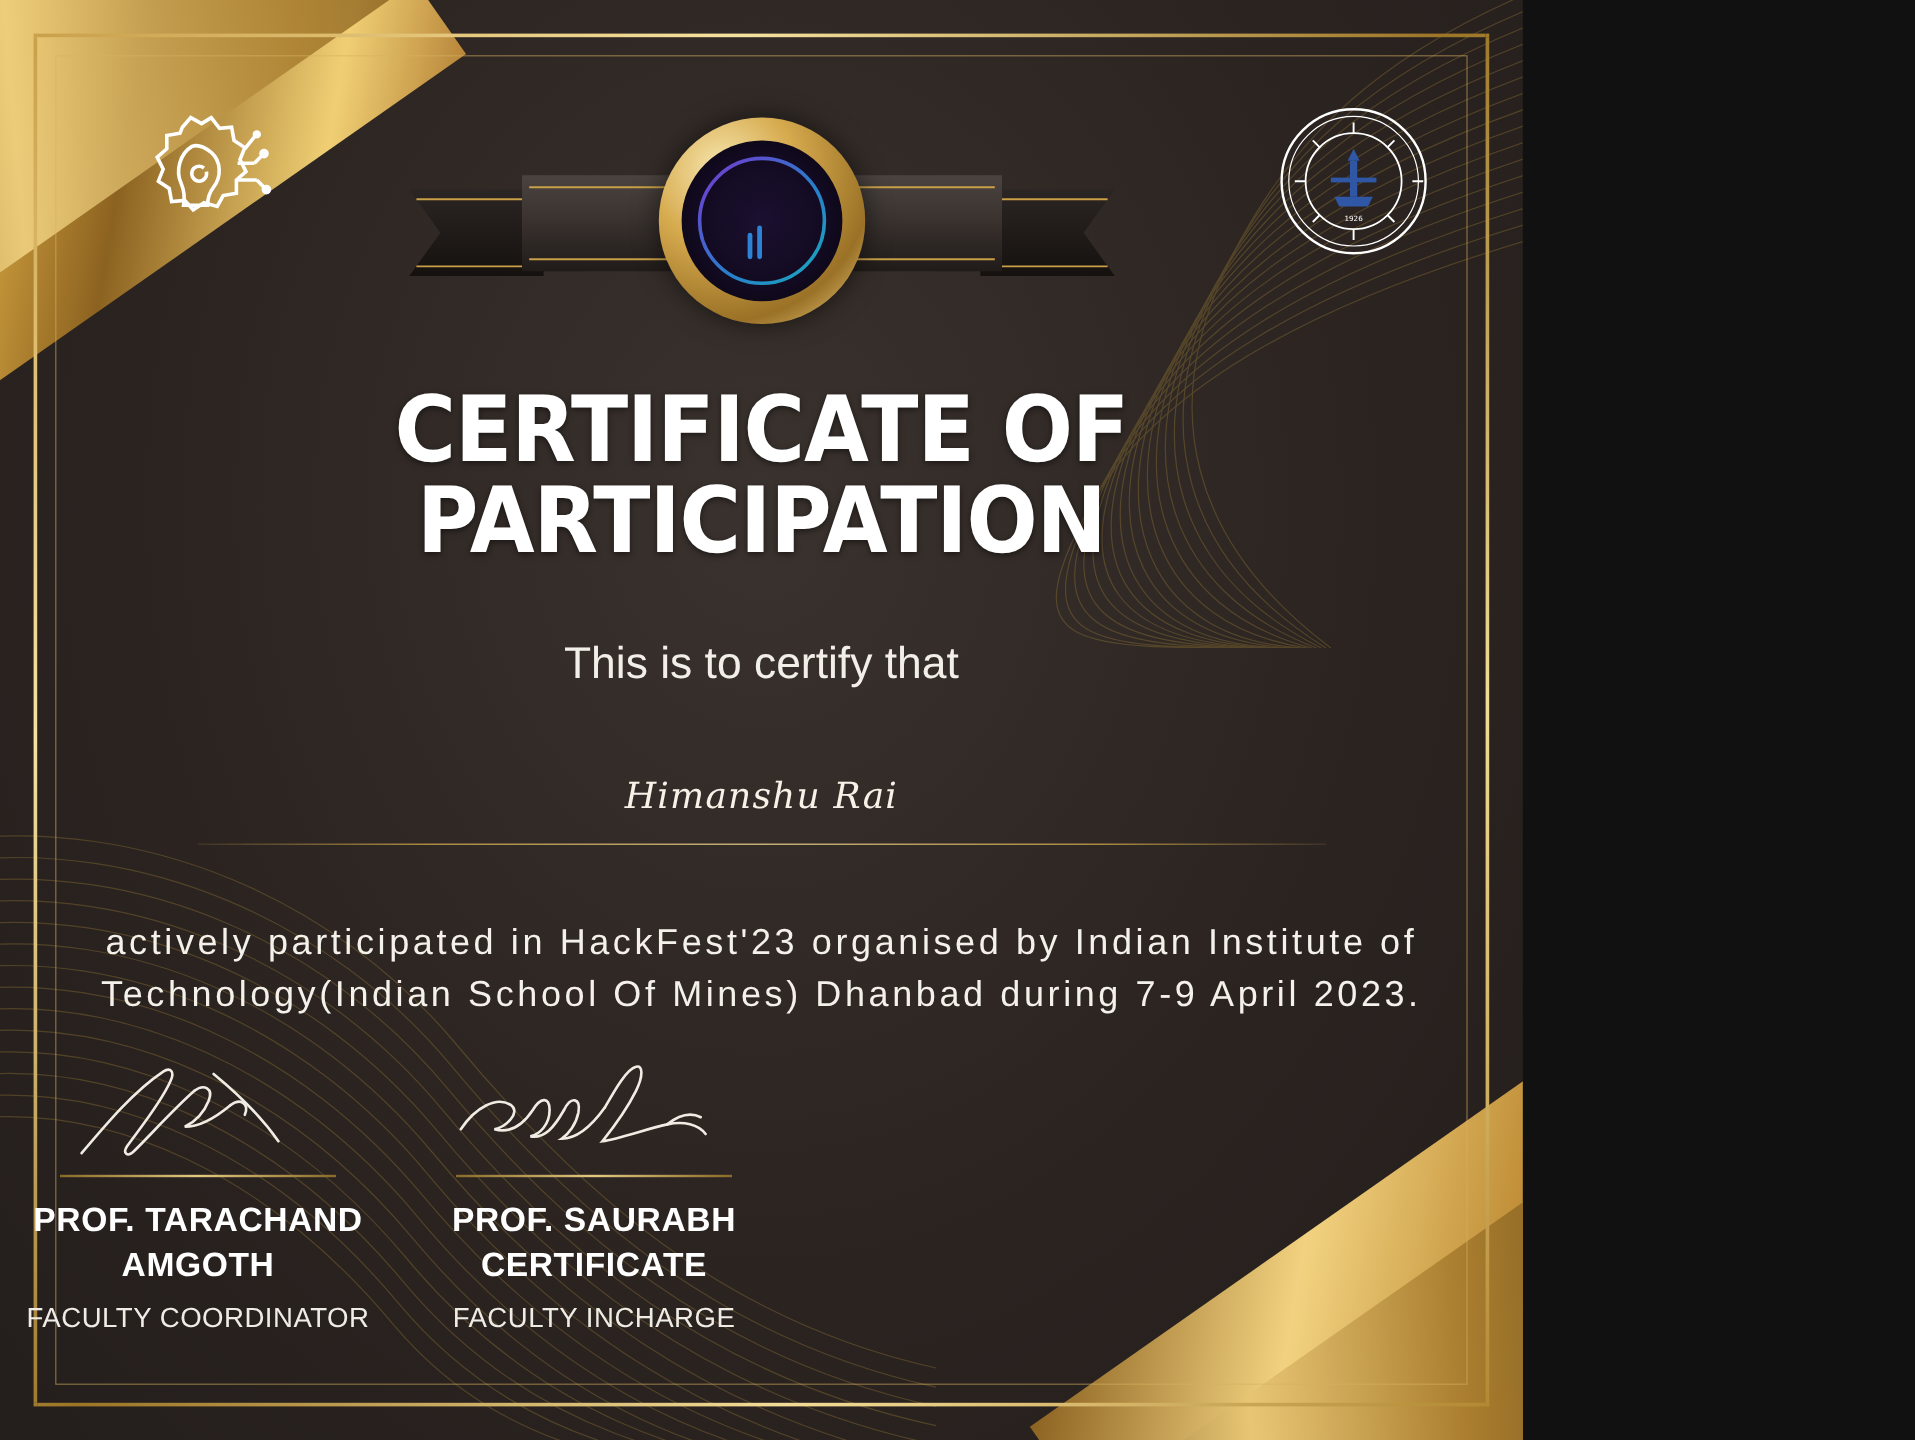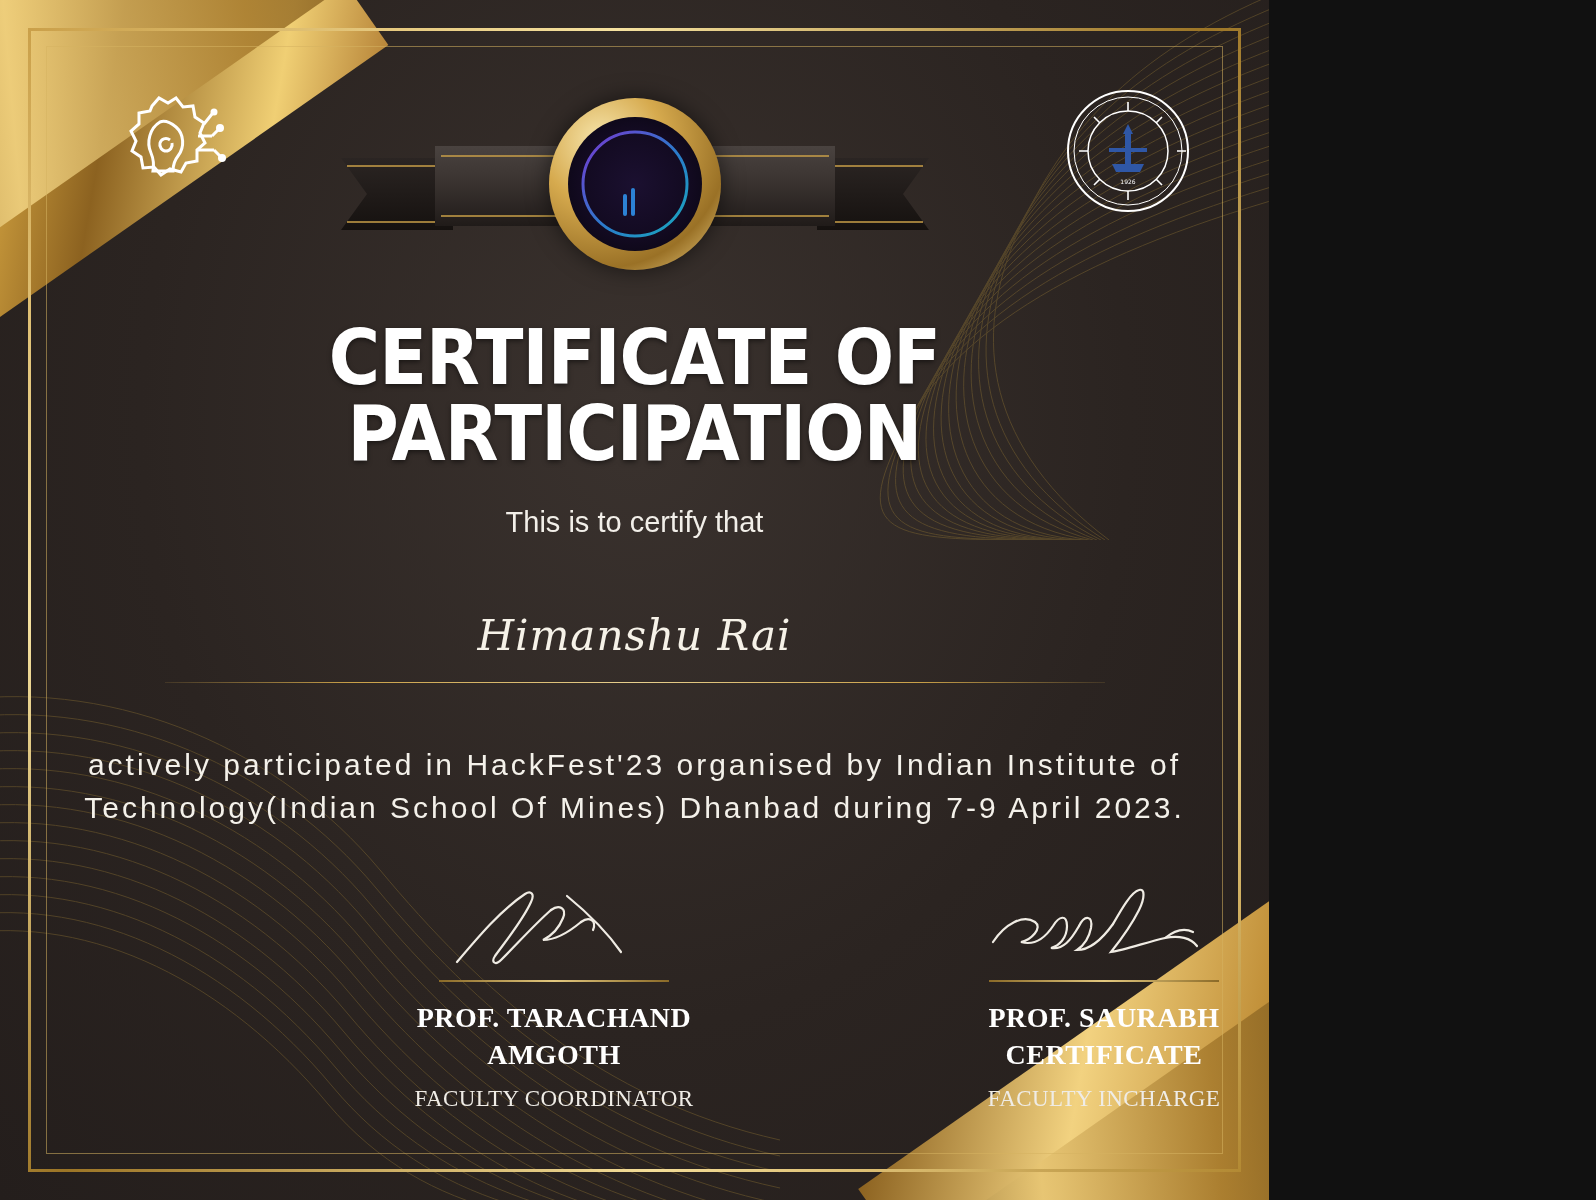--- a/index.html
+++ b/index.html
@@ -146,30 +146,30 @@
     font-weight: bold;
     font-size: 76px;
     letter-spacing: -1px;
     line-height: 1;
     margin: 0;
     transform: scaleX(.92);
     color: #ffffff;
     text-shadow: 0 2px 6px rgba(0,0,0,.5);
   }
   .subtitle {
-    margin-top: 34px;
-    font-size: 29px;
+    margin-top: 60px;
+    font-size: 37px;
     color: #f2efe9;
     font-weight: 400;
   }
   .recipient {
     margin-top: 72px;
     font-family: "DejaVu Serif", serif;
     font-style: italic;
-    font-size: 42px;
+    font-size: 30px;
     color: #f6f2e8;
     letter-spacing: 1px;
   }
   .recipient-rule {
     width: 940px;
     height: 1px;
     margin: 22px auto 0;
     background: linear-gradient(90deg, rgba(201,160,72,.15), #c9a048 20%, #e7cf8e 50%, #c9a048 80%, rgba(201,160,72,.15));
   }
   .body-text {
@@ -181,23 +181,21 @@
     color: #f4f1ea;
     font-weight: 300;
   }
 
   
   .signatures {
     position: absolute;
     bottom: 88px;
     left: 0; right: 0;
     display: flex;
-    justify-content: flex-end;
-    gap: 220px;
-    font-family: Liberation Serif, serif;
+    justify-content: flex-start;
   }
   .sig-block {
     width: 330px;
     text-align: center;
     color: #fff;
   }
   .sig-mark {
     height: 92px;
     display: flex;
     align-items: flex-end;

